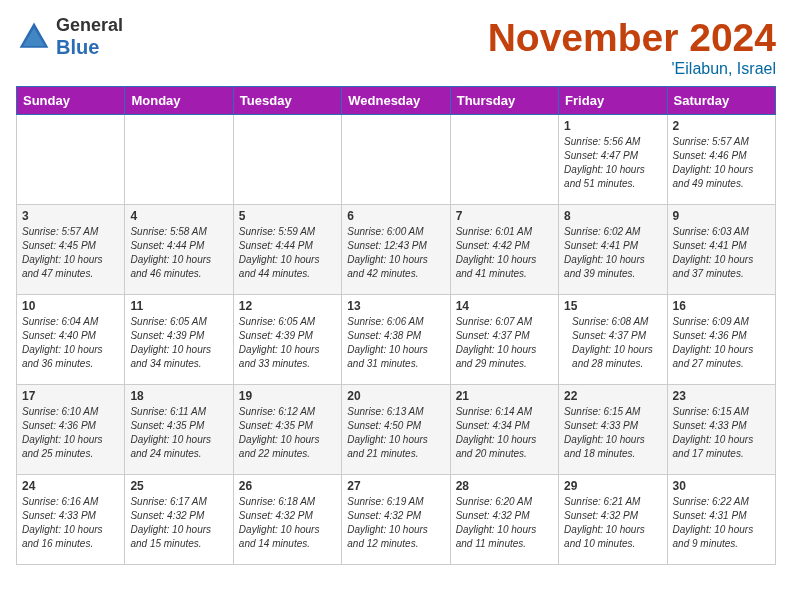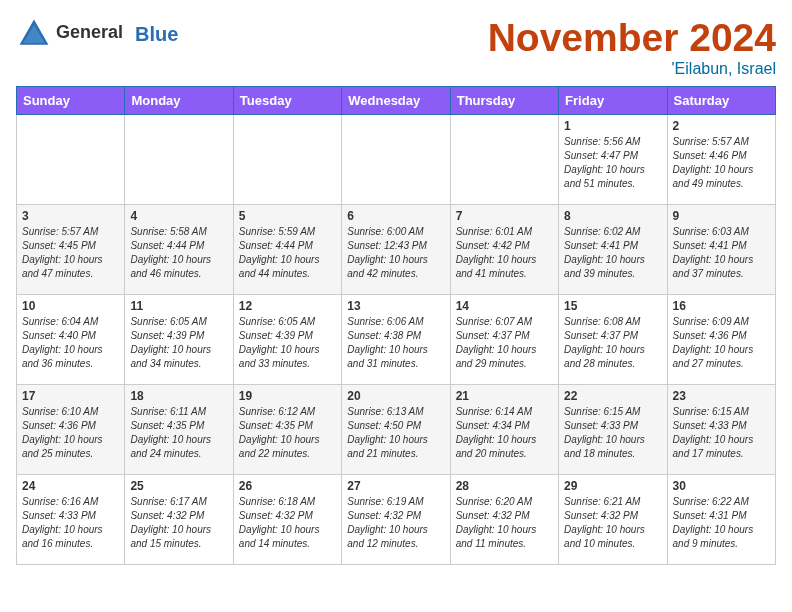--- a/index.html
+++ b/index.html
@@ -15,22 +15,22 @@
       justify-content: space-between;
       align-items: flex-start;
       margin-bottom: 8px;
     }
     .logo {
       display: flex;
       align-items: center;
     }
     .logo-text {
       display: flex;
+      flex-direction: column;
       line-height: 1.1;
-      gap: 12px;
     }
     .logo-general {
       font-size: 18px;
       font-weight: bold;
       color: #333;
     }
     .logo-blue {
       font-size: 20px;
       font-weight: bold;
       color: #2a6db5;
@@ -51,21 +51,21 @@
     .location-title {
       font-size: 16px;
       color: #0369a1;
     }
     .calendar-table {
       width: 100%;
       border-collapse: collapse;
       table-layout: fixed;
     }
     .calendar-table th {
-      background: #8b5cf6;
+      background: #a21caf;
       color: #fff;
       text-align: left;
       padding: 6px 6px;
       font-size: 13px;
       border: 1px solid #2a6db5;
     }
     .calendar-table td {
       border: 1px solid #ccc;
       vertical-align: top;
       padding: 4px 5px;
@@ -229,21 +229,21 @@
         </td>
         <td>
           <span class="day-number">14</span>
           <div class="day-info" style="white-space: pre-line;">Sunrise: 6:07 AM
 Sunset: 4:37 PM
 Daylight: 10 hours
 and 29 minutes.</div>
         </td>
         <td>
           <span class="day-number">15</span>
-          <div class="day-info" style="white-space: pre-line;">Sunrise: 6:08 AM
+          <div class="day-info" style="white-space: pre-line; margin-left: 8px;">Sunrise: 6:08 AM
 Sunset: 4:37 PM
 Daylight: 10 hours
 and 28 minutes.</div>
         </td>
         <td>
           <span class="day-number">16</span>
           <div class="day-info" style="white-space: pre-line;">Sunrise: 6:09 AM
 Sunset: 4:36 PM
 Daylight: 10 hours
 and 27 minutes.</div>

